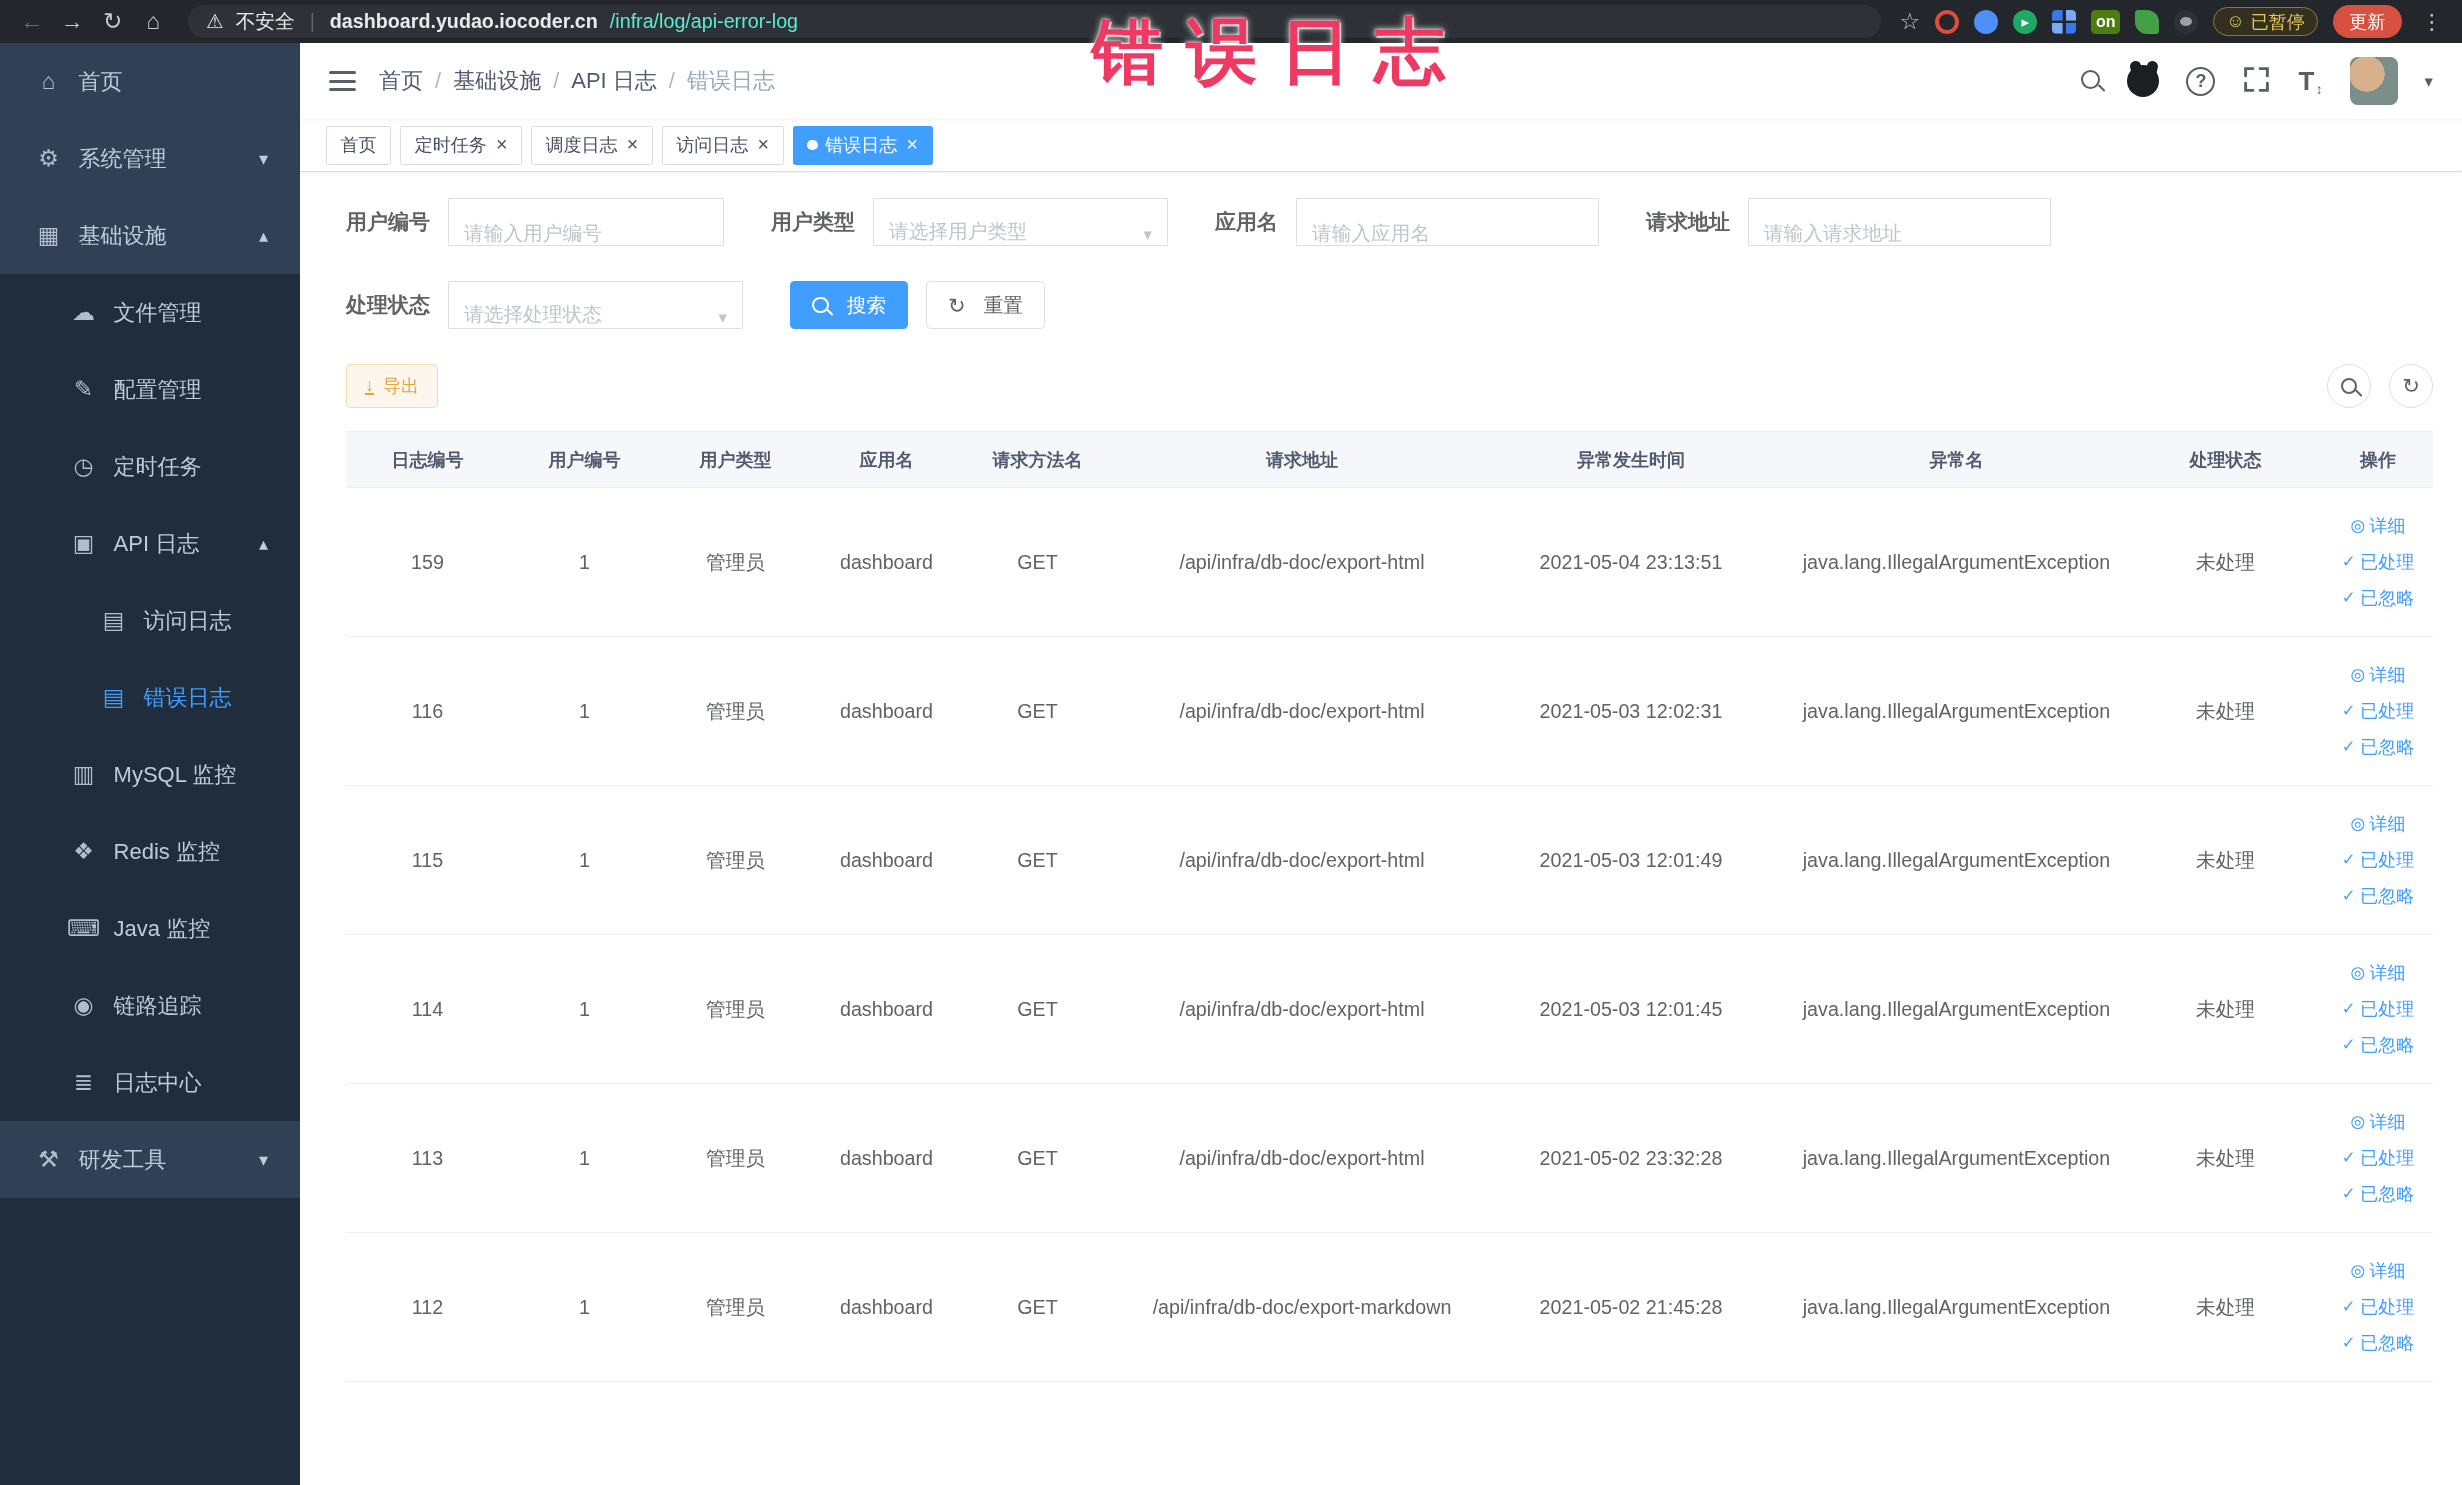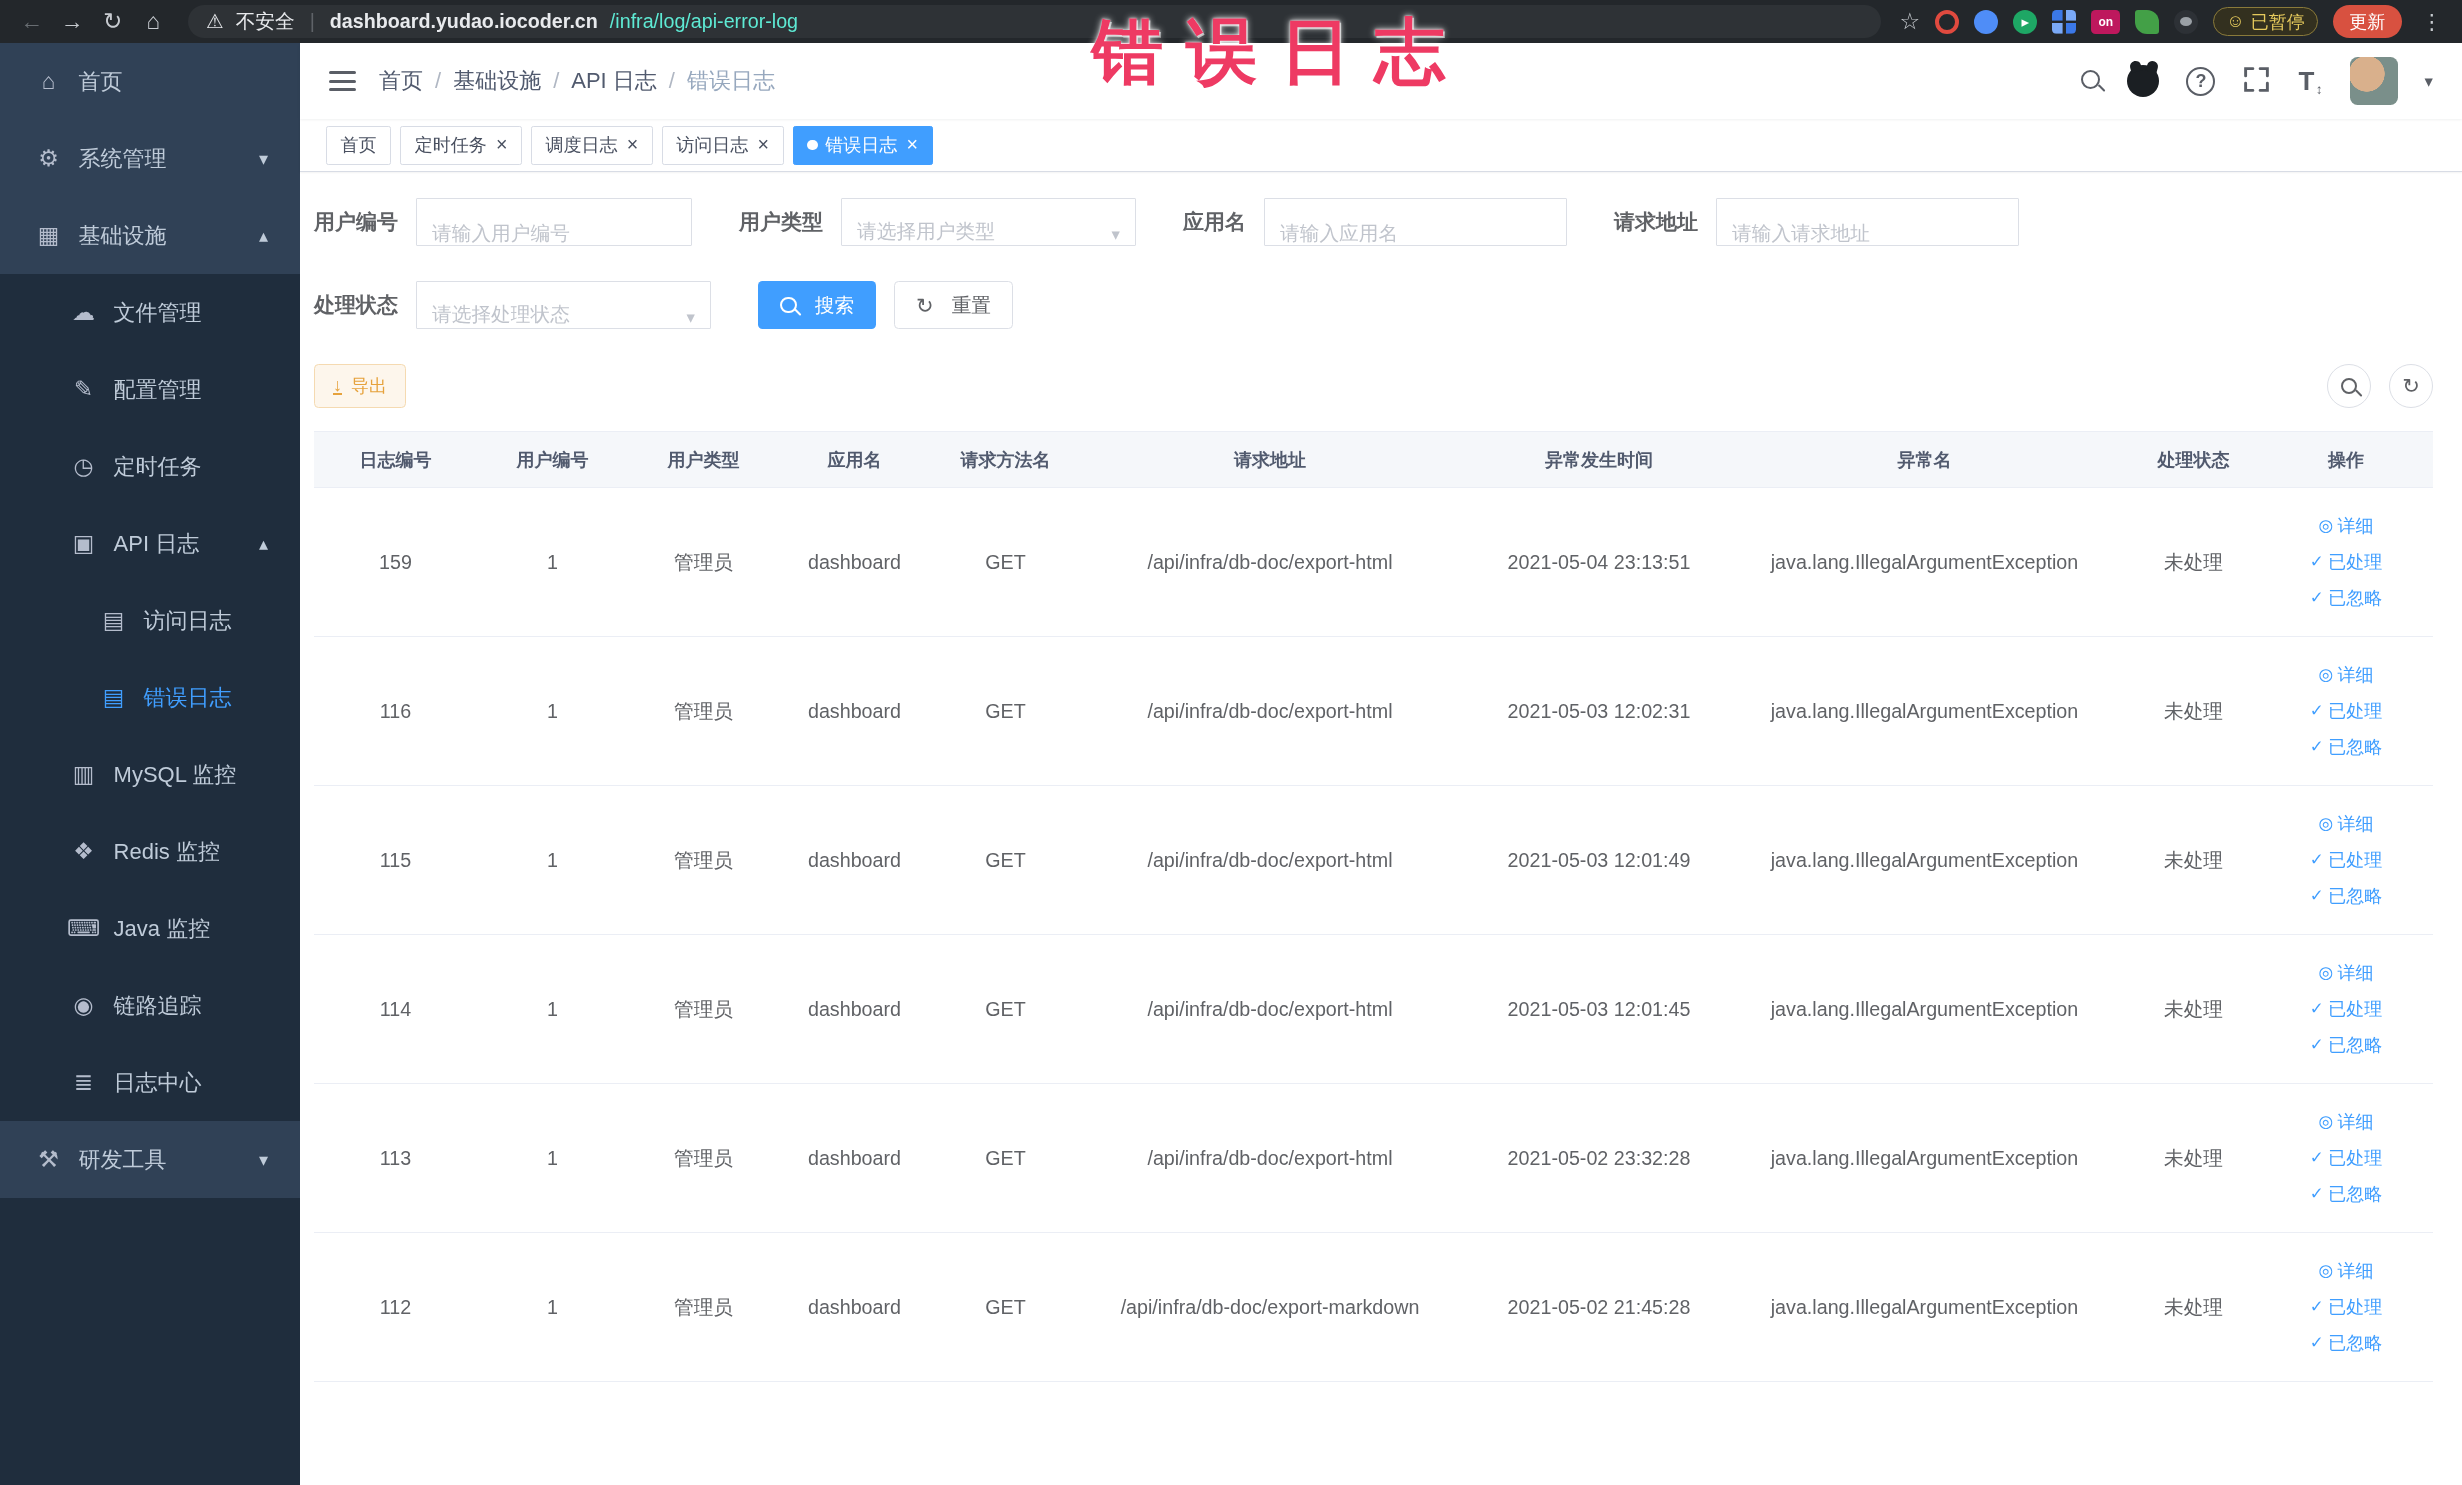--- a/index.html
+++ b/index.html
@@ -28,21 +28,21 @@
   .star{font-size:23px;color:#c7cbd0;cursor:pointer;}
   .ext-dot{width:24px;height:24px;border-radius:50%;cursor:pointer;position:relative;}
   .ext-ring{background:transparent;border:4.5px solid #e04a3f;}
   .ext-blue{background:#4f8df7;}
   .ext-green{background:#1ea765;display:flex;align-items:center;justify-content:center;color:#fff;font-size:15px;font-weight:bold;}
   .ext-grid{border-radius:4.5px;background:
      linear-gradient(#3b78e7,#3b78e7) 0 0/10.6px 10.6px no-repeat,
      linear-gradient(#7aa9f7,#7aa9f7) 13.6px 0/10.6px 10.6px no-repeat,
      linear-gradient(#7aa9f7,#7aa9f7) 0 13.6px/10.6px 10.6px no-repeat,
      linear-gradient(#3b78e7,#3b78e7) 13.6px 13.6px/10.6px 10.6px no-repeat;}
-  .ext-on{width:29px;height:24px;border-radius:4.5px;background:#be185d;color:#fff;font-size:12px;font-weight:bold;
+  .ext-on{width:29px;height:24px;border-radius:4.5px;background:#4d7c0f;color:#fff;font-size:16px;font-weight:bold;
     display:flex;align-items:center;justify-content:center;cursor:pointer;}
   .ext-leaf{background:#43a047;border-radius:3px 12px 3px 12px;}
   .ext-paw{background:#2d3136;}
   .ext-paw::after{content:"";position:absolute;left:6px;top:7.6px;width:12px;height:9px;border-radius:50%;background:#9aa0a6;}
   .paused-pill{display:flex;align-items:center;gap:6px;border:1.5px solid #8a7a3a;background:#33301f;
     color:#e5c95c;border-radius:756px;padding:1.5px 12px;font-size:18px;cursor:pointer;}
   .paused-face{font-size:18px;color:#e5c95c;}
   .update-pill{background:#d85140;color:#fff;border-radius:756px;padding:4.5px 16.7px;font-size:18px;cursor:pointer;}
   .kebab{color:#c7cbd0;font-size:21px;padding:0 4.5px;cursor:pointer;}
 
@@ -97,21 +97,21 @@
   
   .tags-bar{height:53px;display:flex;align-items:center;gap:9px;padding:0 26px;flex:none;
     border-bottom:0.8px solid #d8dce5;box-shadow:0 0.8px 2.3px 0 rgba(0,0,0,.08);position:relative;z-index:4;}
   .tag{height:39px;display:inline-flex;align-items:center;gap:7.6px;padding:0 13.6px;border:0.8px solid #d8dce5;
     border-radius:2.3px;background:#fff;color:#495060;font-size:18px;cursor:pointer;white-space:nowrap;}
   .tag.active{background:#409eff;border-color:#409eff;color:#fff;}
   .tag .dot{width:10.6px;height:10.6px;border-radius:50%;background:#fff;display:inline-block;}
   .tag .close{font-size:19.7px;line-height:1;margin-left:1.5px;}
 
   
-  .content{flex:1;padding:26px 29px 0 14px;position:relative;min-height:0;}
+  .content{flex:1;padding:26px 29px 0 46px;position:relative;min-height:0;}
   .filter-row{display:flex;align-items:center;margin-bottom:35px;}
   .f-item{display:flex;align-items:center;margin-right:47px;}
   .f-label{font-size:21px;font-weight:bold;color:#606266;margin-right:18px;white-space:nowrap;}
   .f-box{height:48px;border:0.8px solid #dcdfe6;border-radius:1px;display:flex;align-items:flex-end;
     padding:0 15px;background:#fff;gap:9px;}
   .f-box input{border:none;outline:none;width:100%;font-size:19.7px;color:#606266;background:transparent;}
   .f-box input::placeholder{color:#c0c4cc;}
   .ph{color:#c0c4cc;font-size:19.7px;flex:1;white-space:nowrap;}
   .sel-arrow{color:#c0c4cc;font-size:16.7px;margin-left:auto;}
   .cal-icon{color:#c0c4cc;font-size:21px;}

